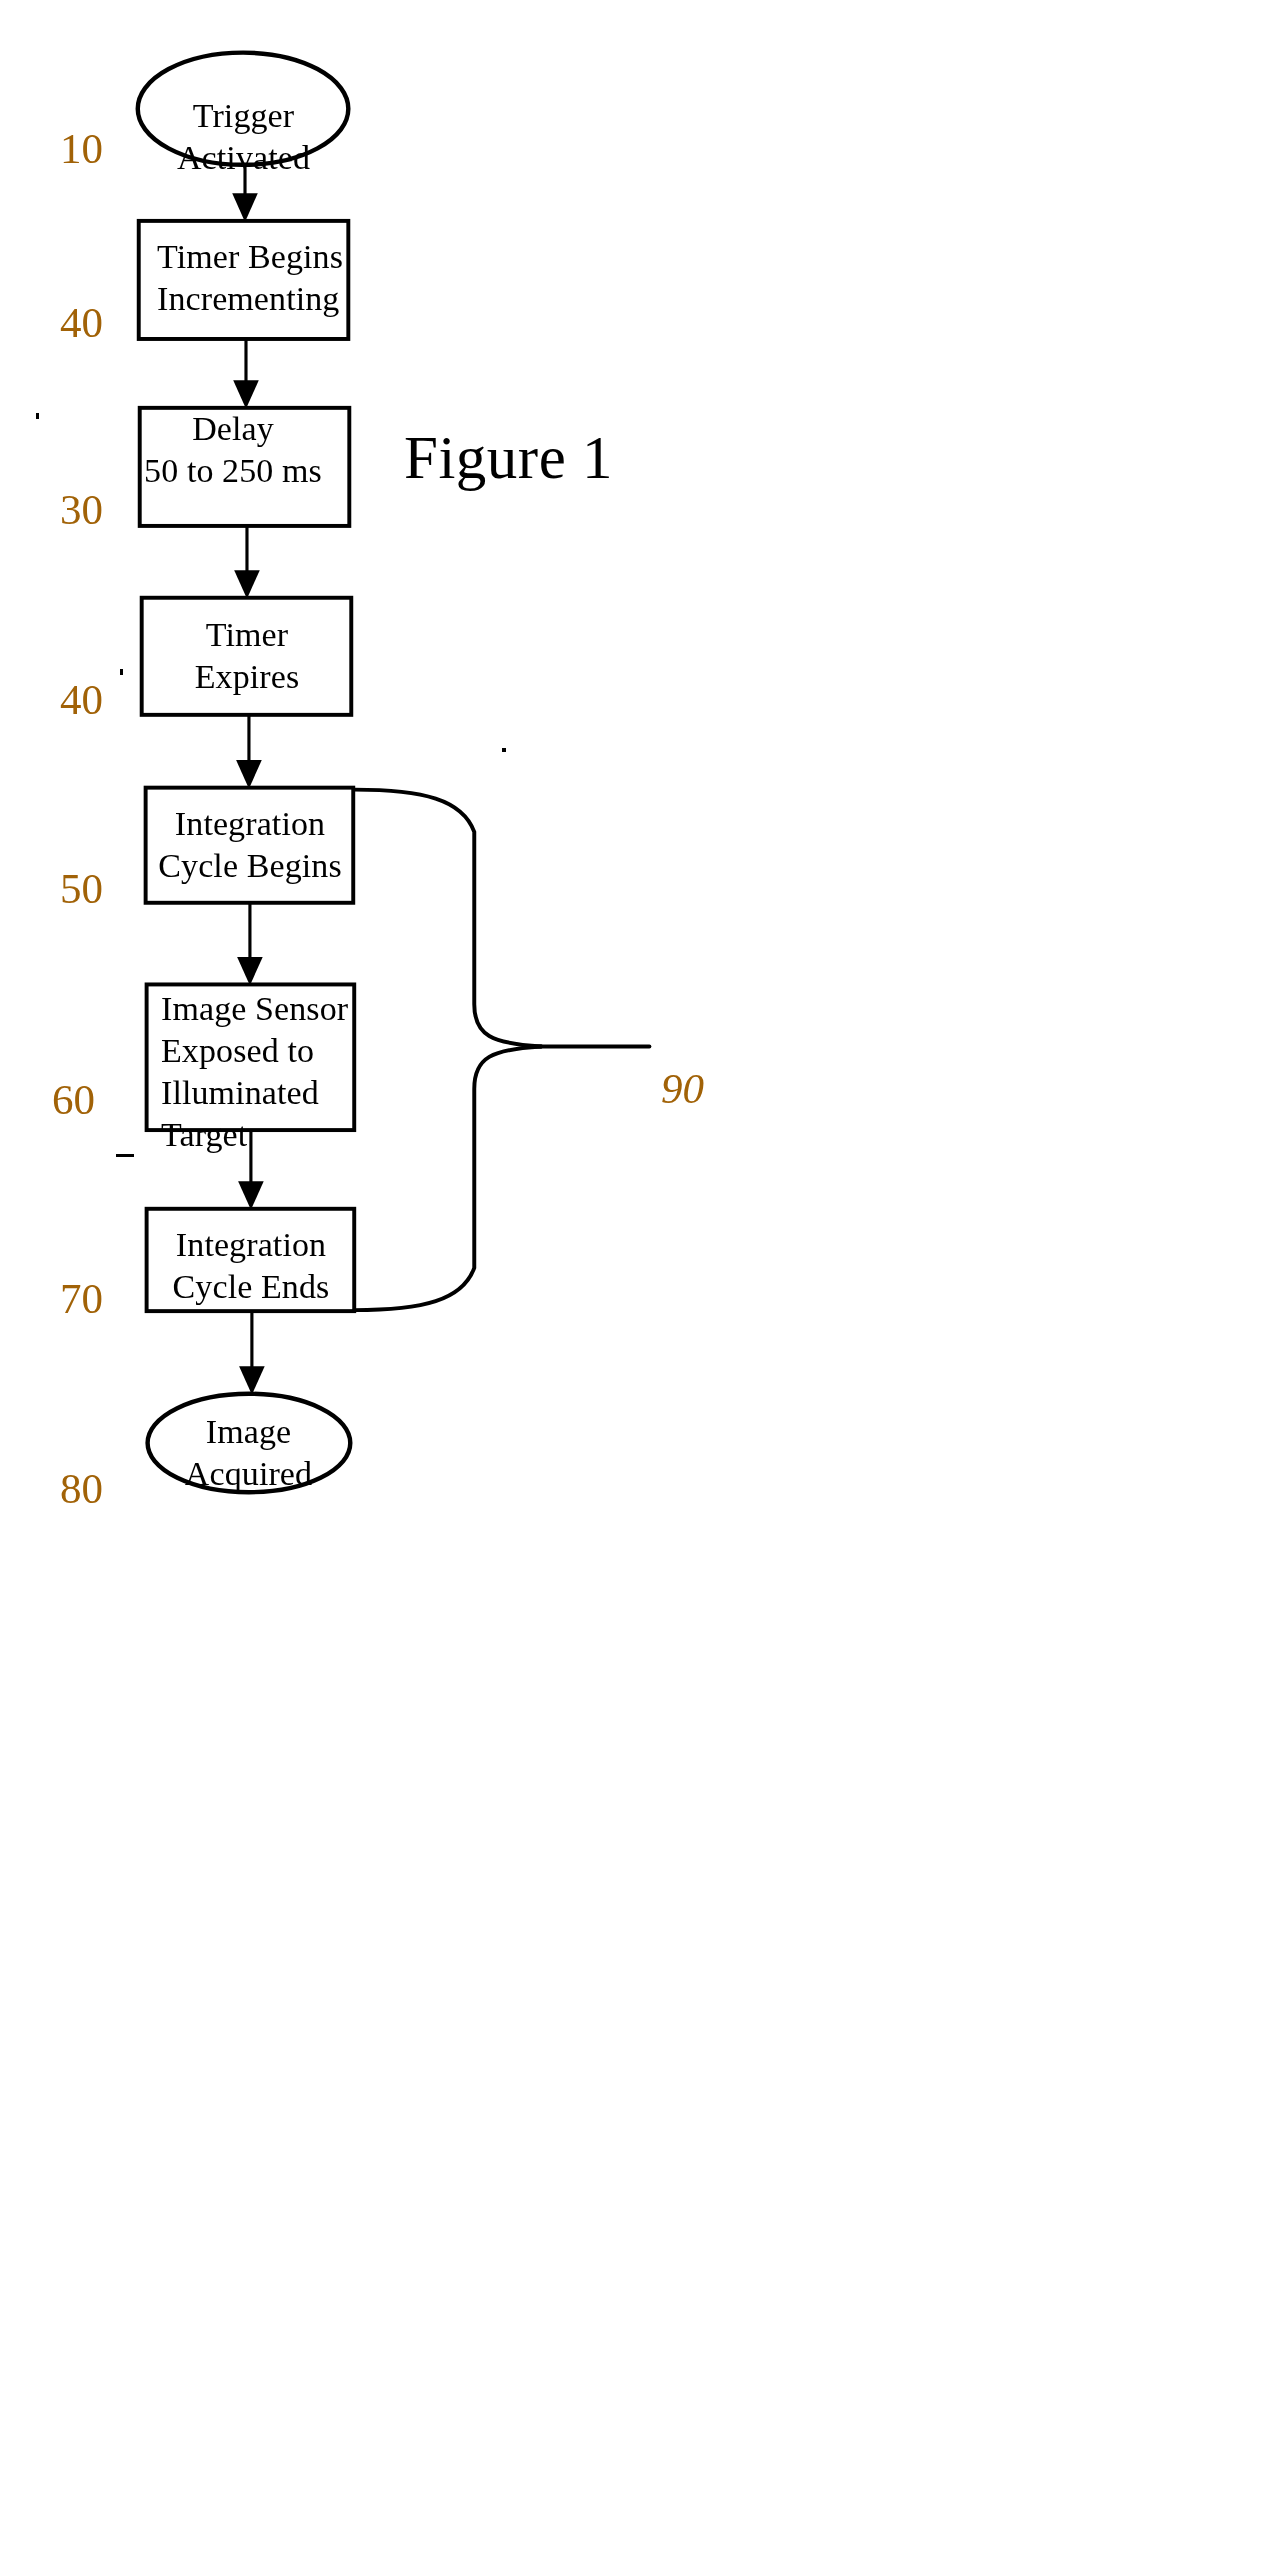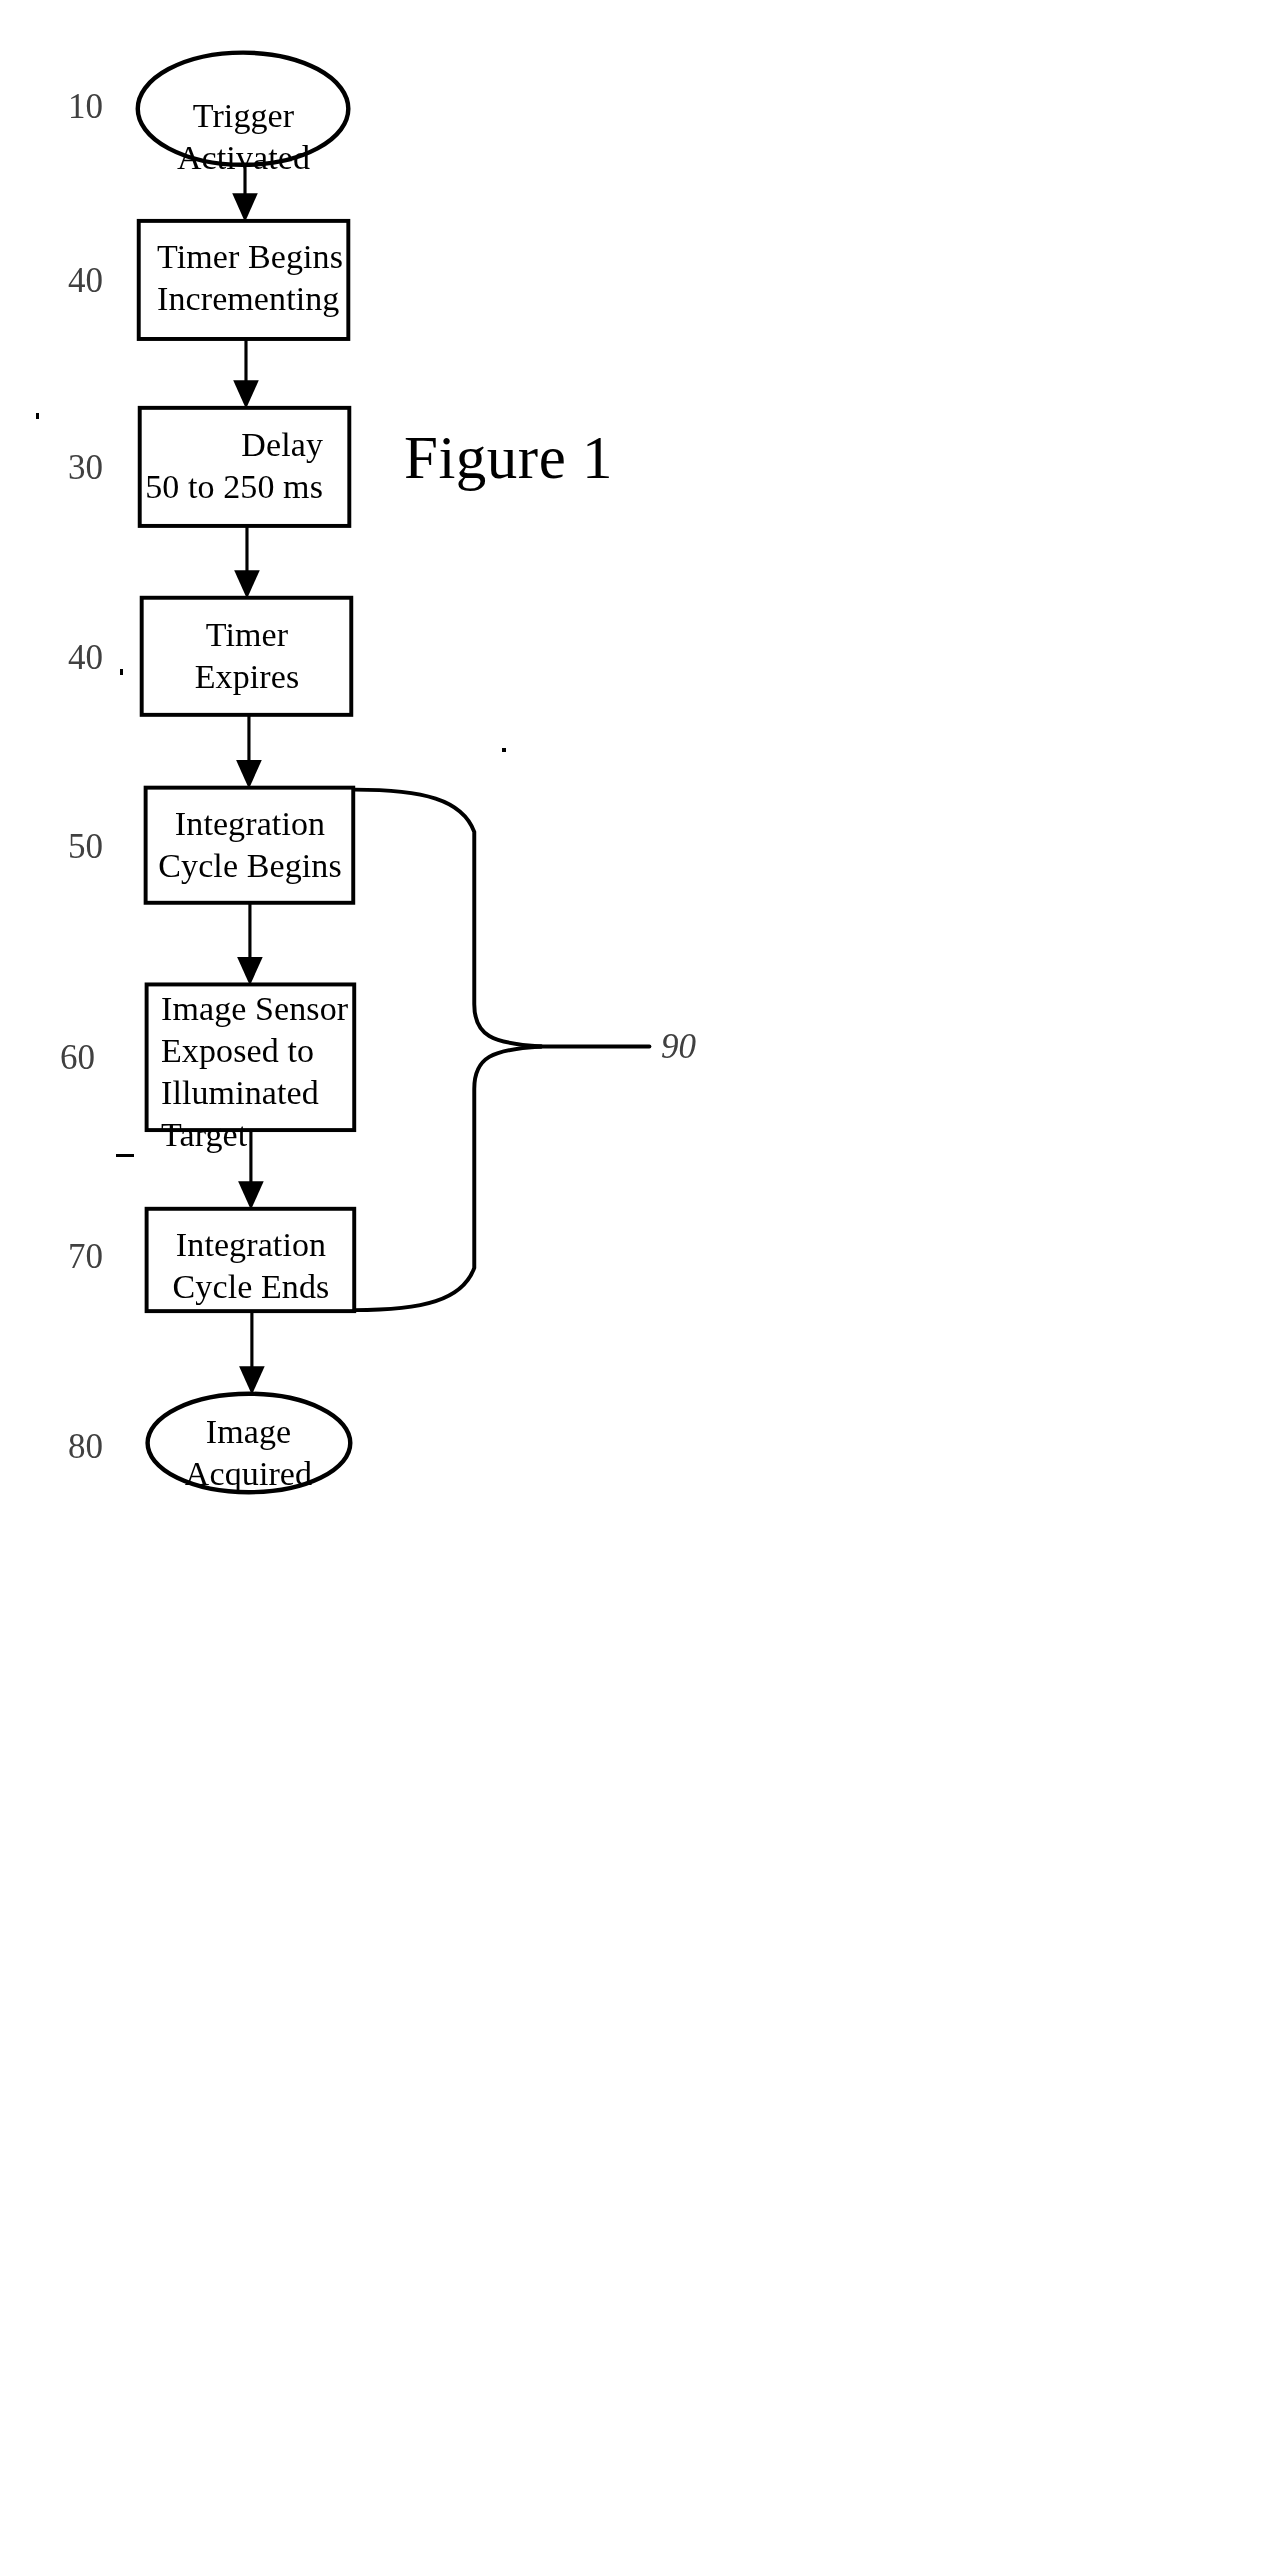--- a/index.html
+++ b/index.html
@@ -66,24 +66,25 @@
   }
   .node-label.centered {
     text-align: center;
   }
   .node-label.leftaligned {
     text-align: left;
   }
   .ref-number {
     position: absolute;
     font-family: "Liberation Serif", "DejaVu Serif", serif;
-    font-size: 35px;
+    font-size: 43px;
     line-height: 39px;
-    color: #404040;
+    color: #a16207;
     text-align: right;
+    margin-top: 42px;
   }
   .ref-number.right-side {
     text-align: left;
     font-style: italic;
   }
   .figure-title {
     position: absolute;
     font-family: "Liberation Serif", "DejaVu Serif", serif;
     font-size: 61px;
     line-height: 55px;
@@ -173,21 +174,21 @@
     </g>
 
   </svg>
 
   <div class="node-label centered" style="left:156px; top:75px; width:175px;margin-top:20px;">Trigger
 Activated</div>
 
   <div class="node-label leftaligned" style="left:157px; top:236px; width:197px;">Timer Begins
 Incrementing</div>
 
-  <div class="node-label centered" style="left:143px; top:424px; width:180px;text-align:right;">Delay
+  <div class="node-label centered" style="left:143px; top:408px; width:180px;">Delay
 50 to 250 ms</div>
 
   <div class="node-label centered" style="left:145px; top:614px; width:204px;">Timer
 Expires</div>
 
   <div class="node-label centered" style="left:148px; top:803px; width:204px;">Integration
 Cycle Begins</div>
 
   <div class="node-label leftaligned" style="left:161px; top:988px; width:197px;">Image Sensor
 Exposed to

